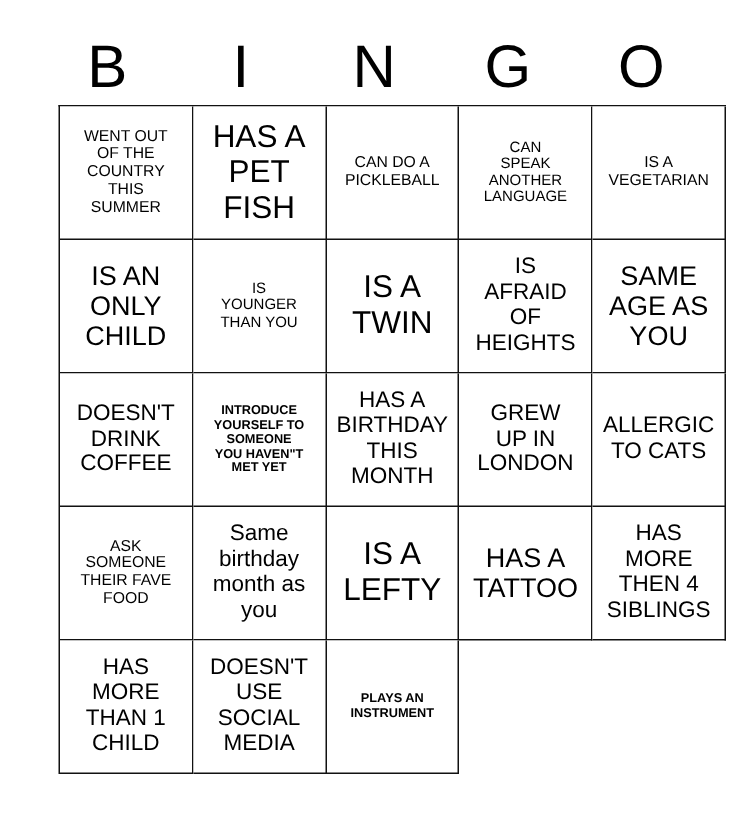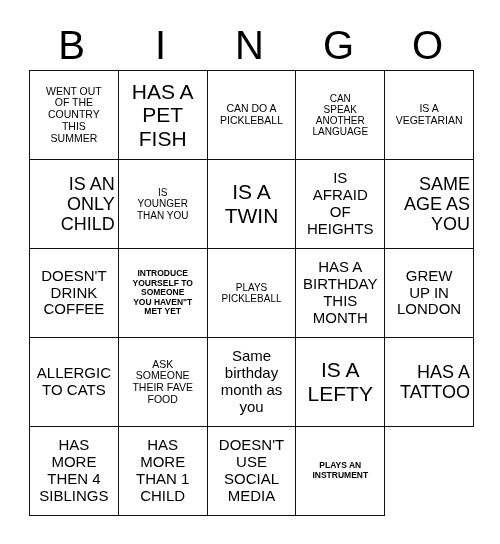--- a/index.html
+++ b/index.html
@@ -39,21 +39,21 @@
     font-size: 40px;
     line-height: 1;
     font-weight: 400;
     letter-spacing: 0;
     color: #000000;
   }
 
   
   .grid {
     position: absolute;
-    left: 29px;
+    left: 39px;
     top: 70px;
     width: 445px;
     height: 446px;
     box-sizing: border-box;
     border-top: 1.5px solid #111111;
     border-left: 1.5px solid #111111;
     display: grid;
     grid-template-columns: repeat(5, 1fr);
     grid-template-rows: repeat(5, 1fr);
     background: #ffffff;
@@ -75,21 +75,21 @@
   .cell .cell-text {
     display: block;
     width: 100%;
     line-height: 1.12;
     white-space: pre-line;
     word-break: normal;
   }
 
   
   .fs-xl  { font-size: 21px; }
-  .fs-lg  { font-size: 18px; text-align: right; }
+  .fs-lg  { font-size: 18px; }
   .fs-md  { font-size: 15px; }
   .fs-sm  { font-size: 10px; }
   .fs-xs  { font-size: 10.5px; }
   .fs-xxs { font-size: 8.5px; font-weight: bold; }
 </style>
 </head>
 <body>
 
 <div class="card">
 
@@ -159,24 +159,20 @@
 COFFEE</span>
       </div>
       <div class="cell">
         <span class="cell-text fs-xxs">INTRODUCE
 YOURSELF TO
 SOMEONE
 YOU HAVEN"T
 MET YET</span>
       </div>
       <div class="cell">
-        <span class="cell-text fs-sm">PLAYS
-PICKLEBALL</span>
-      </div>
-      <div class="cell">
         <span class="cell-text fs-md">HAS A
 BIRTHDAY
 THIS
 MONTH</span>
       </div>
       <div class="cell">
         <span class="cell-text fs-md">GREW
 UP IN
 LONDON</span>
       </div>

